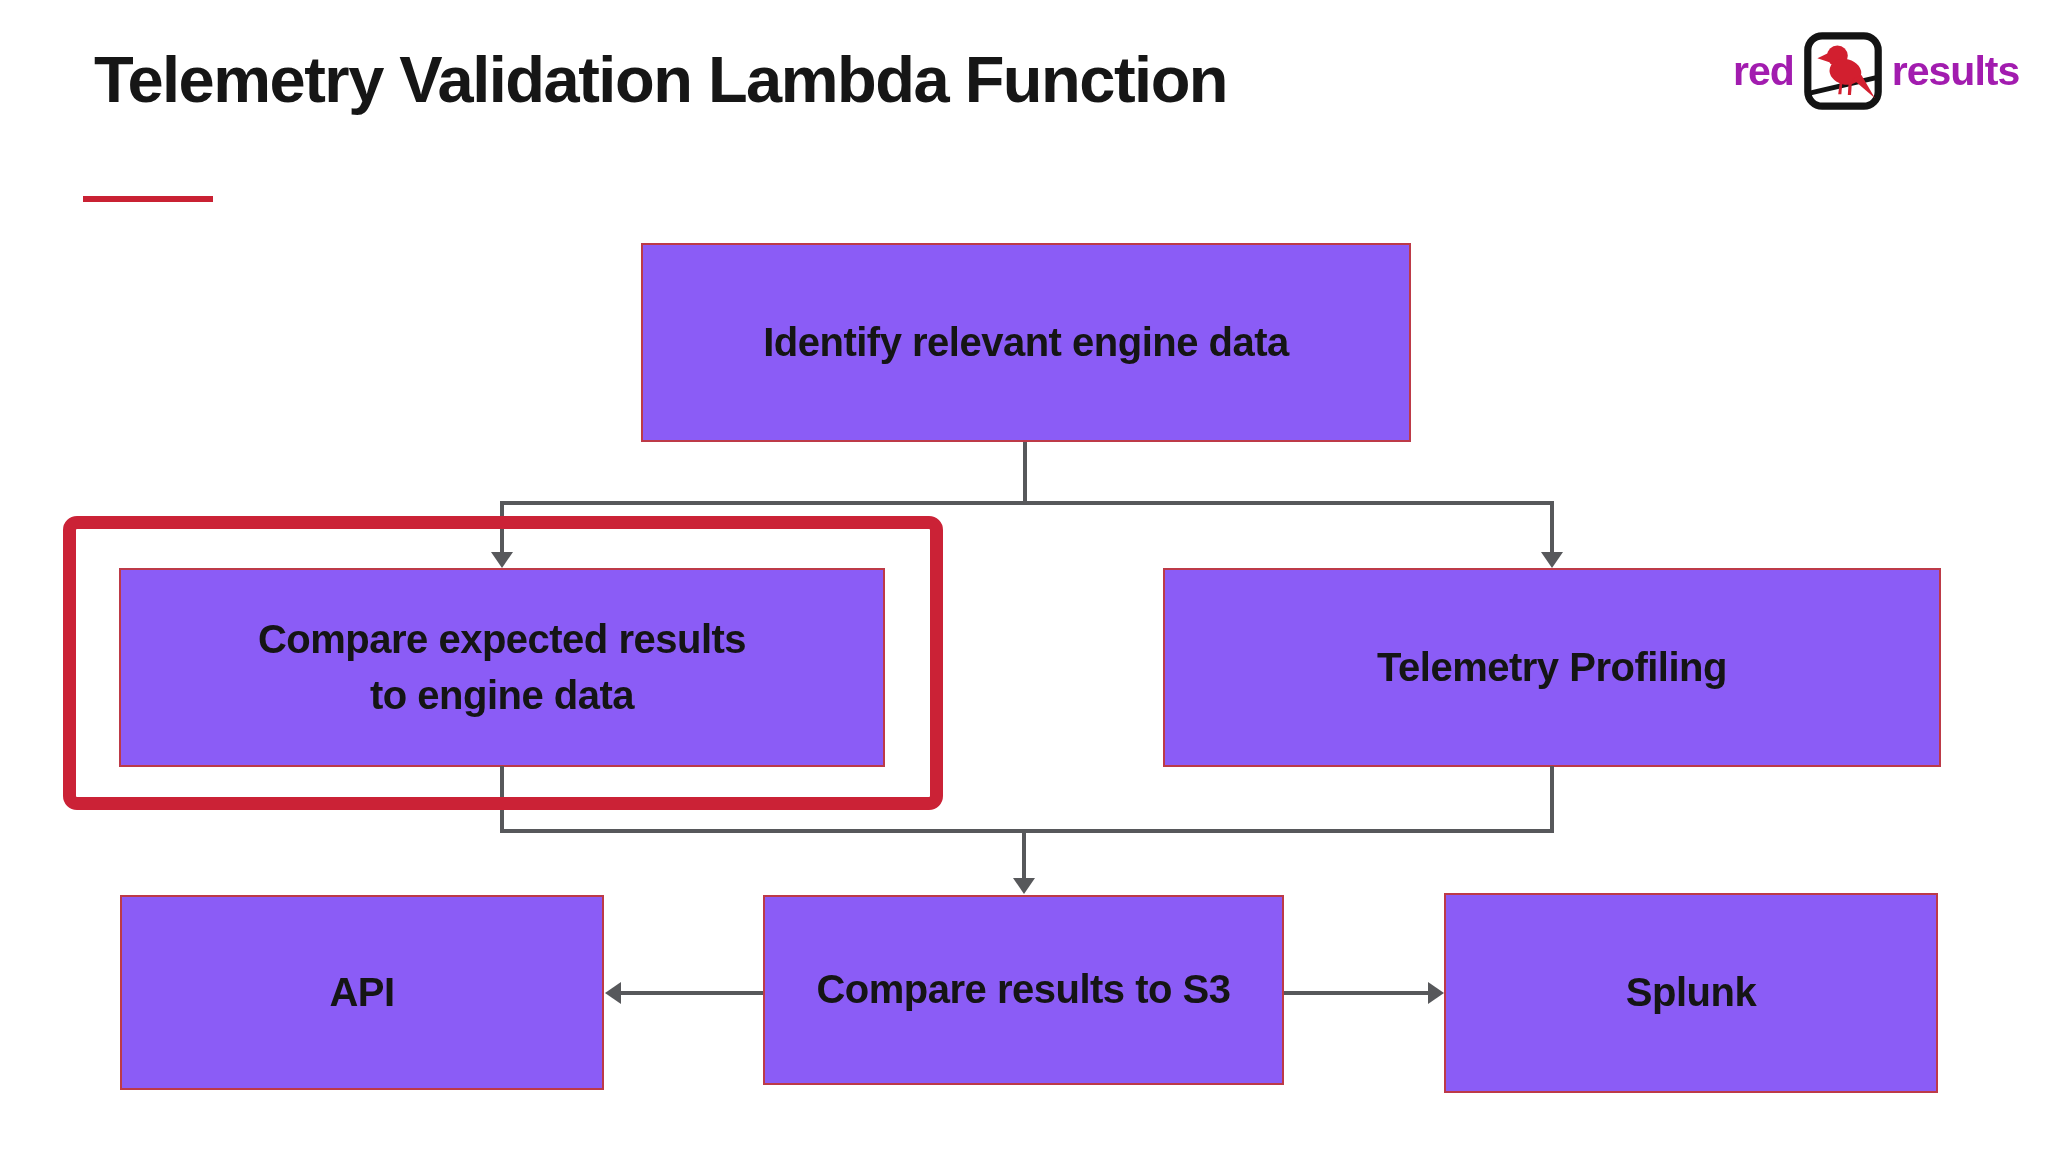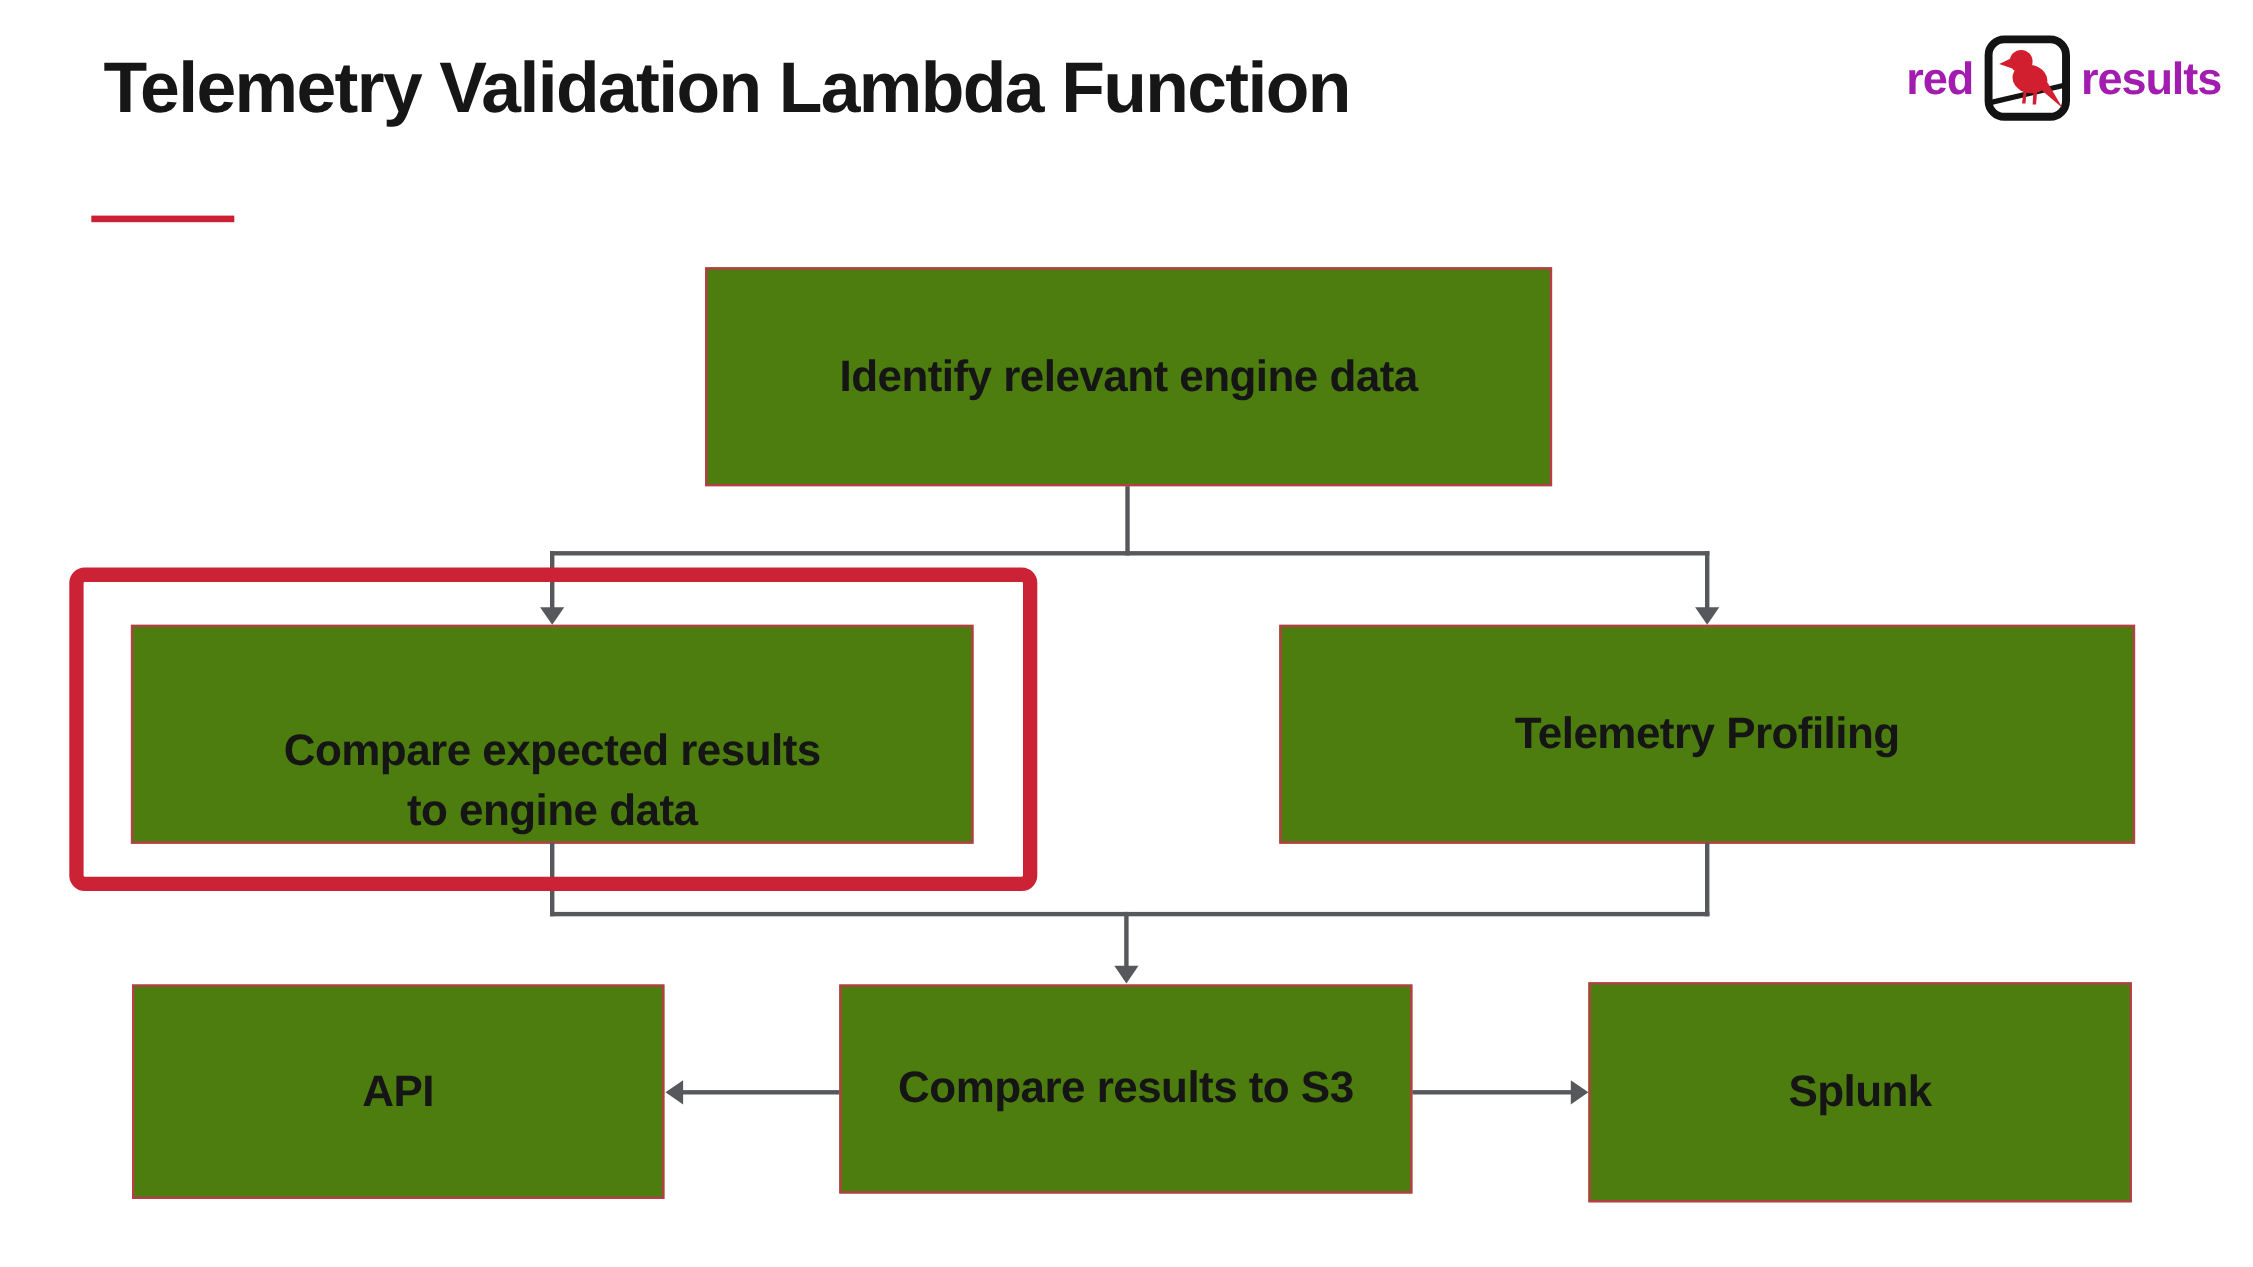--- a/index.html
+++ b/index.html
@@ -27,34 +27,34 @@
   }
   .logo-word{
     font-size:41px;font-weight:bold;color:#a21caf;letter-spacing:-1px;
     line-height:1;
     text-align:right;
   }
   .logo-box{width:84px;height:80px;display:block;}
   
   .node{
     position:absolute;
-    background:#4d7c0f;
+    background:#8b5cf6;
     border:2px solid #bd3a48;
     display:flex;align-items:center;justify-content:center;
     text-align:center;
     box-sizing:border-box;
     z-index:2;
   }
   .node span{
     font-size:40px;font-weight:bold;color:#151515;
     white-space:pre-line;line-height:1.38;
     letter-spacing:-0.5px;
   }
   #node-identify {left:641px; top:243px; width:770px;height:199px;}
-  #node-compare  {left:119px; top:568px; width:766px;height:199px;align-items:flex-end;}
+  #node-compare  {left:119px; top:568px; width:766px;height:199px;}
   #node-profiling{left:1163px;top:568px; width:778px;height:199px;}
   #node-api      {left:120px; top:895px; width:484px;height:195px;}
   #node-report   {left:763px; top:895px; width:521px;height:190px;}
   #node-splunk   {left:1444px;top:893px; width:494px;height:200px;}
   
   .highlight-box{
     position:absolute;left:63px;top:516px;width:880px;height:294px;
     border:13px solid #cb2236;border-radius:14px;
     box-sizing:border-box;z-index:5;
   }

